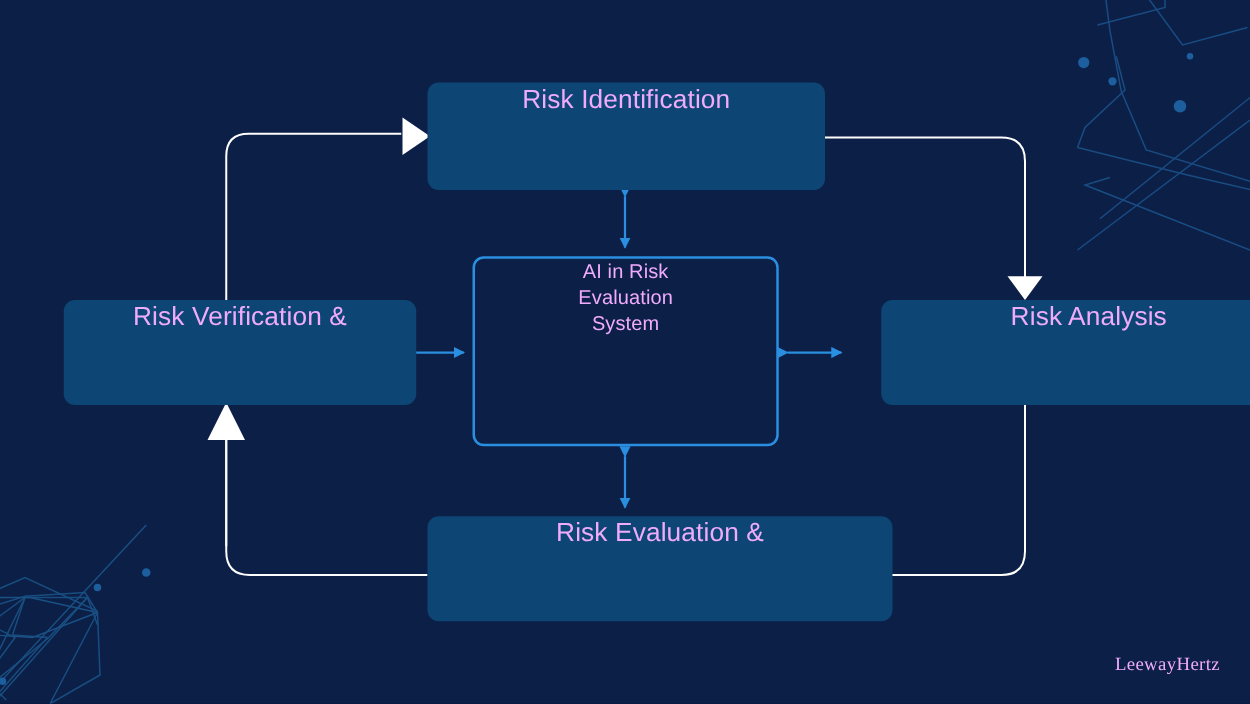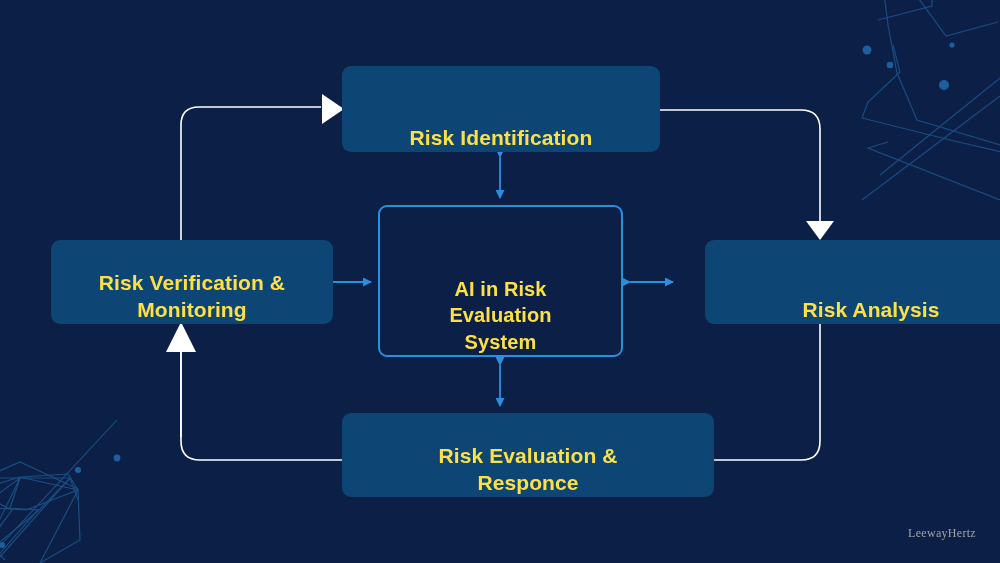--- a/index.html
+++ b/index.html
@@ -25,38 +25,38 @@
   .connectors {
     position: absolute;
     top: 0; left: 0;
     width: 1000px;
     height: 563px;
   }
   .node {
     position: absolute;
     box-sizing: border-box;
     display: flex;
-    align-items: flex-end;
+    align-items: flex-start;
     justify-content: center;
     text-align: center;
-    color: #fde047;
+    color: #f0abfc;
     font-size: 21px;
-    font-weight: bold;
+    font-weight: normal;
     line-height: 1.32;
     border-radius: 9px;
     letter-spacing: 0.1px;
   }
   .node-solid {
     background: #0d4674;
   }
   .node-center {
     background: transparent;
     border: 2px solid #2a8fe0;
     border-radius: 9px;
-    font-size: 20px;
+    font-size: 16px;
     padding: 0 18px;
   }
   #node-identification {
     left: 342px; top: 66px; width: 318px; height: 86px;
   }
   #node-analysis {
     left: 681px; top: 240px; width: 332px; height: 84px; margin-left: 24px;
   }
   #node-evaluation {
     left: 342px; top: 413px; width: 372px; height: 84px;
@@ -64,23 +64,23 @@
   #node-verification {
     left: 40px; top: 240px; width: 282px; height: 84px; margin-left: 11px;
   }
   #node-center {
     left: 378px; top: 205px; width: 245px; height: 152px;
   }
   .watermark {
     position: absolute;
     right: 24px;
     bottom: 22px;
-    color: #a3a3a3;
+    color: #f0abfc;
     font-family: "Liberation Serif", serif;
-    font-size: 12px;
+    font-size: 15px;
     letter-spacing: 0.3px;
   }
 </style>
 </head>
 <body>
 
 <div id="canvas">
 
   <svg class="decor" viewBox="0 0 1000 563" xmlns="http://www.w3.org/2000/svg">
     <g stroke="#1a4f86" stroke-width="1.2" fill="none" opacity="0.95">
@@ -175,28 +175,26 @@
     <span>Risk Identification</span>
   </div>
 
   <div class="node node-solid" id="node-analysis">
     <span>Risk Analysis</span>
   </div>
 
   <div class="node node-solid" id="node-evaluation">
     <span>
       <span>Risk Evaluation &amp;</span><br>
-      <span>Responce</span>
     </span>
   </div>
 
   <div class="node node-solid" id="node-verification">
     <span>
       <span>Risk Verification &amp;</span><br>
-      <span>Monitoring</span>
     </span>
   </div>
 
   <div class="node node-center" id="node-center">
     <span>
       <span>AI in Risk</span><br>
       <span>Evaluation</span><br>
       <span>System</span>
     </span>
   </div>

